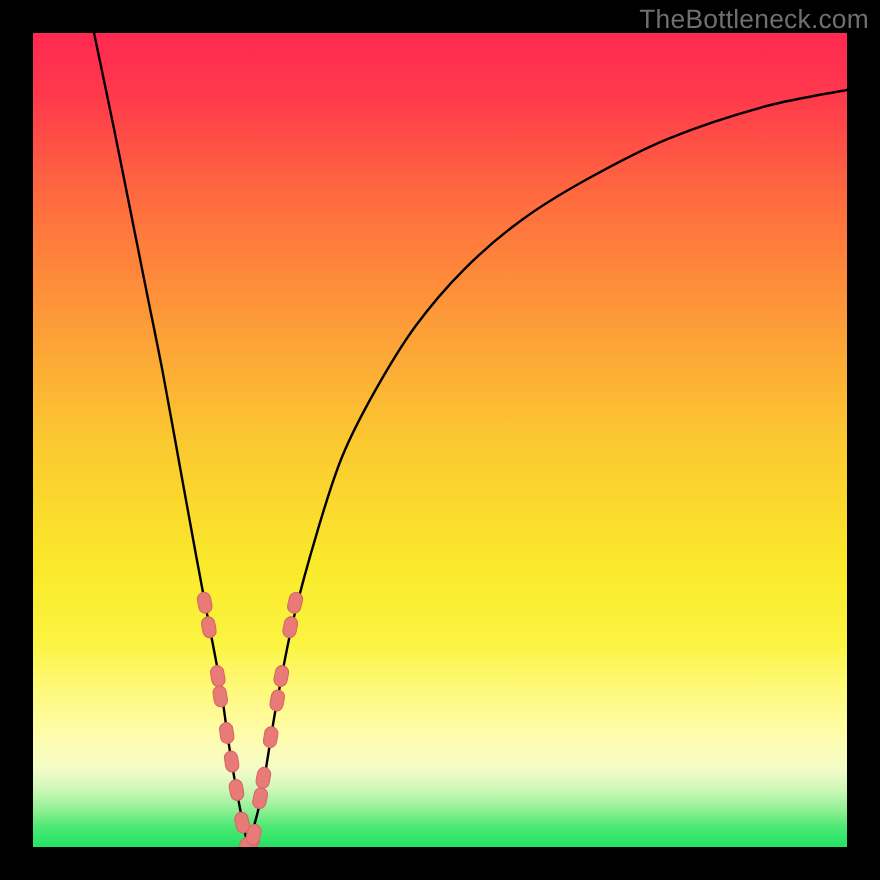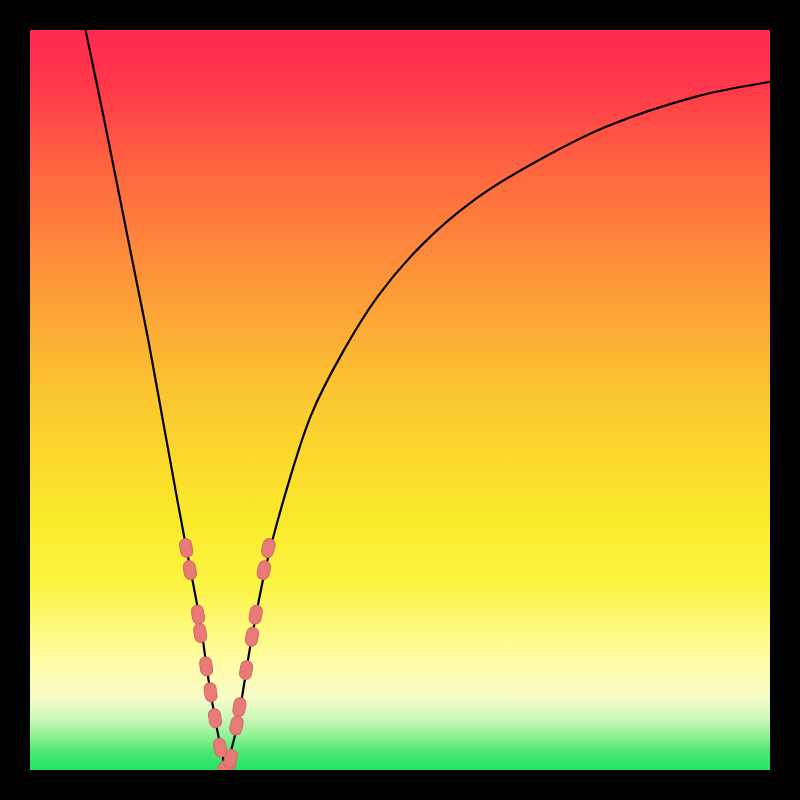--- a/index.html
+++ b/index.html
@@ -41,20 +41,21 @@
   svg.curve {
     position: absolute;
     inset: 0;
   }
 </style>
 </head>
 <body>
 
 <div class="frame">
 
+  <div class="watermark">TheBottleneck.com</div>
 
   <div class="plot">
     <svg class="gradient" viewBox="0 0 740 740" preserveAspectRatio="none">
       <defs>
         <linearGradient id="bg-grad" x1="0" y1="0" x2="0" y2="1">
             <stop offset="0%" stop-color="#ff2950"></stop>
             <stop offset="8%" stop-color="#ff3a4b"></stop>
             <stop offset="20%" stop-color="#ff6a3f"></stop>
             <stop offset="35%" stop-color="#fd9a38"></stop>
             <stop offset="50%" stop-color="#fbc830"></stop>

